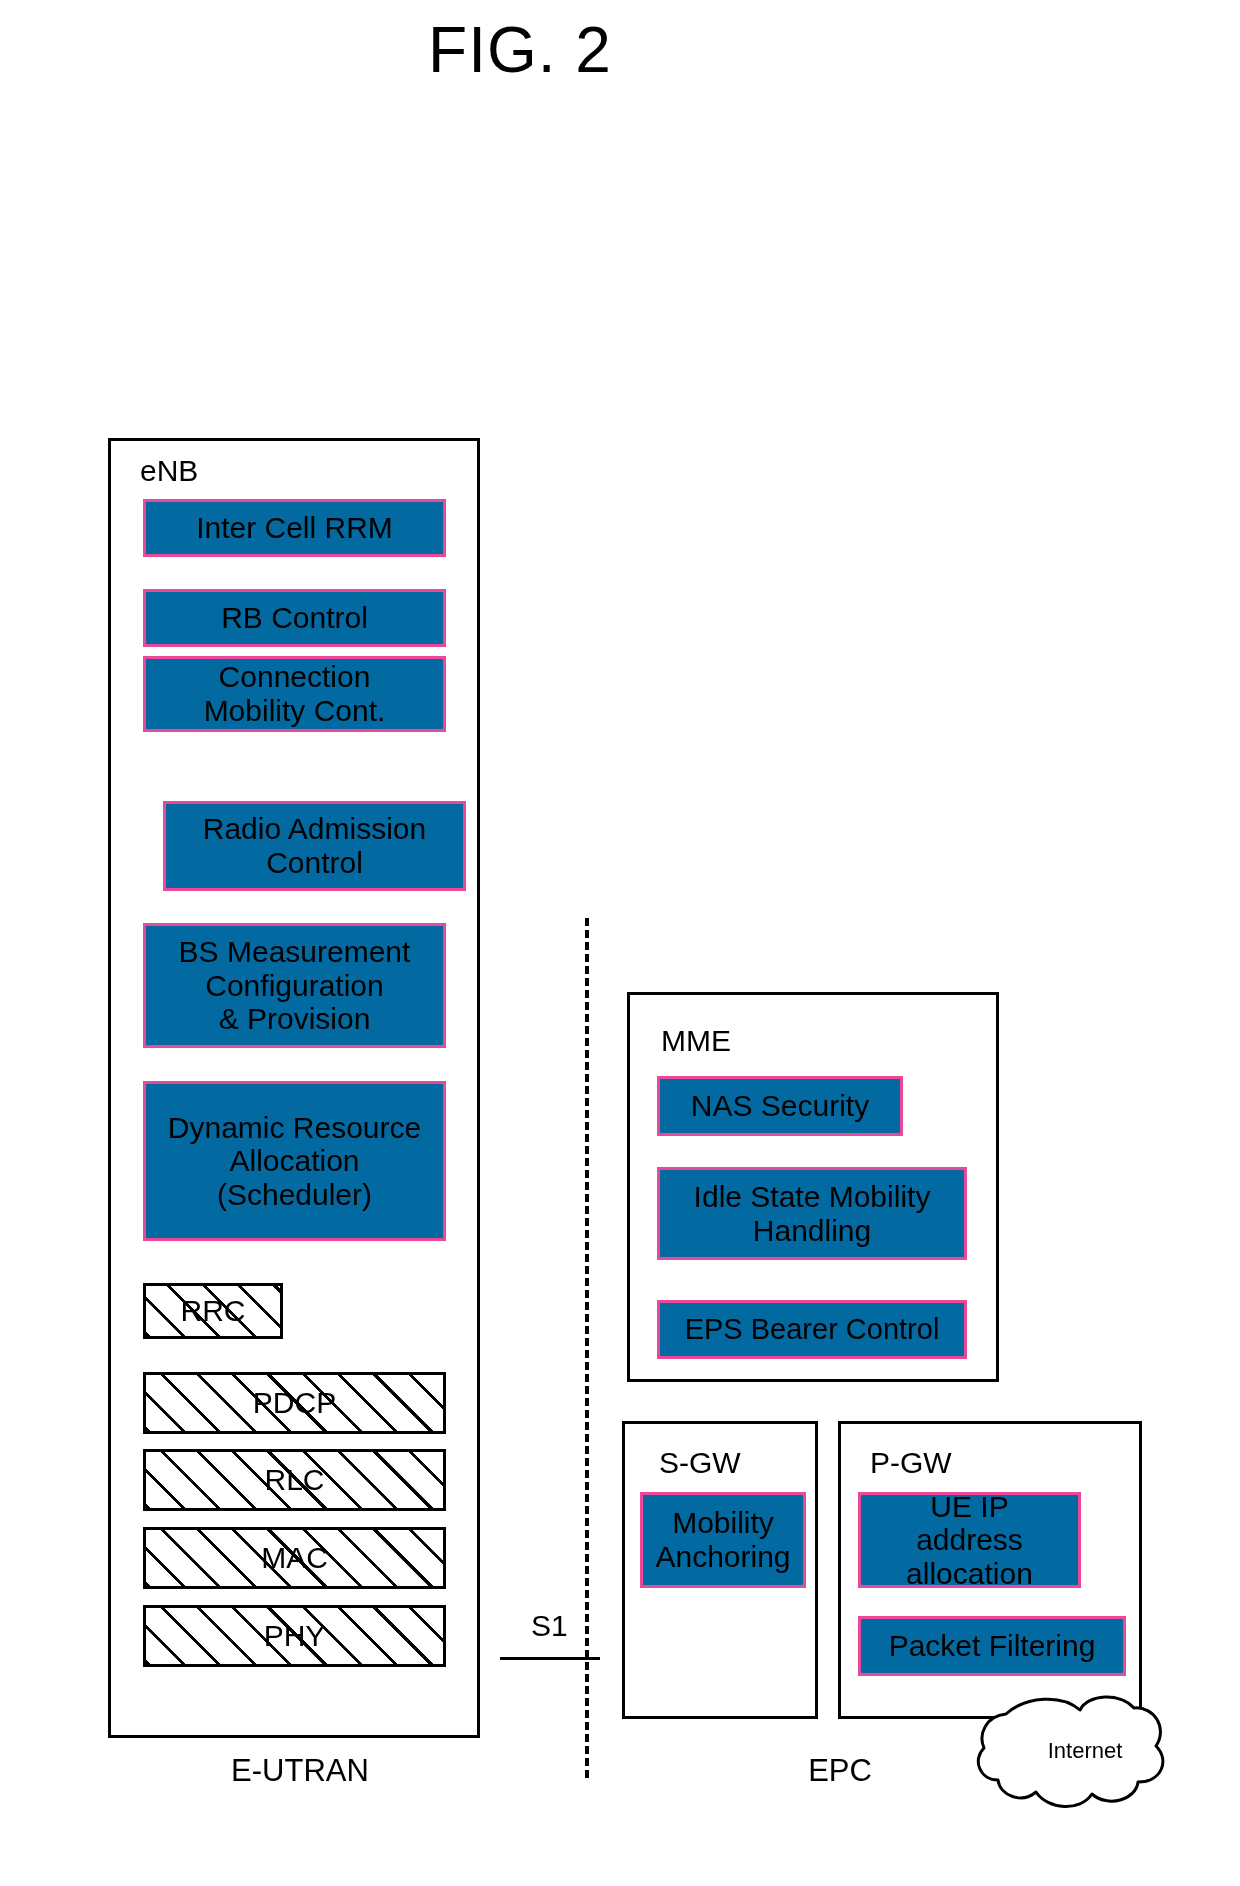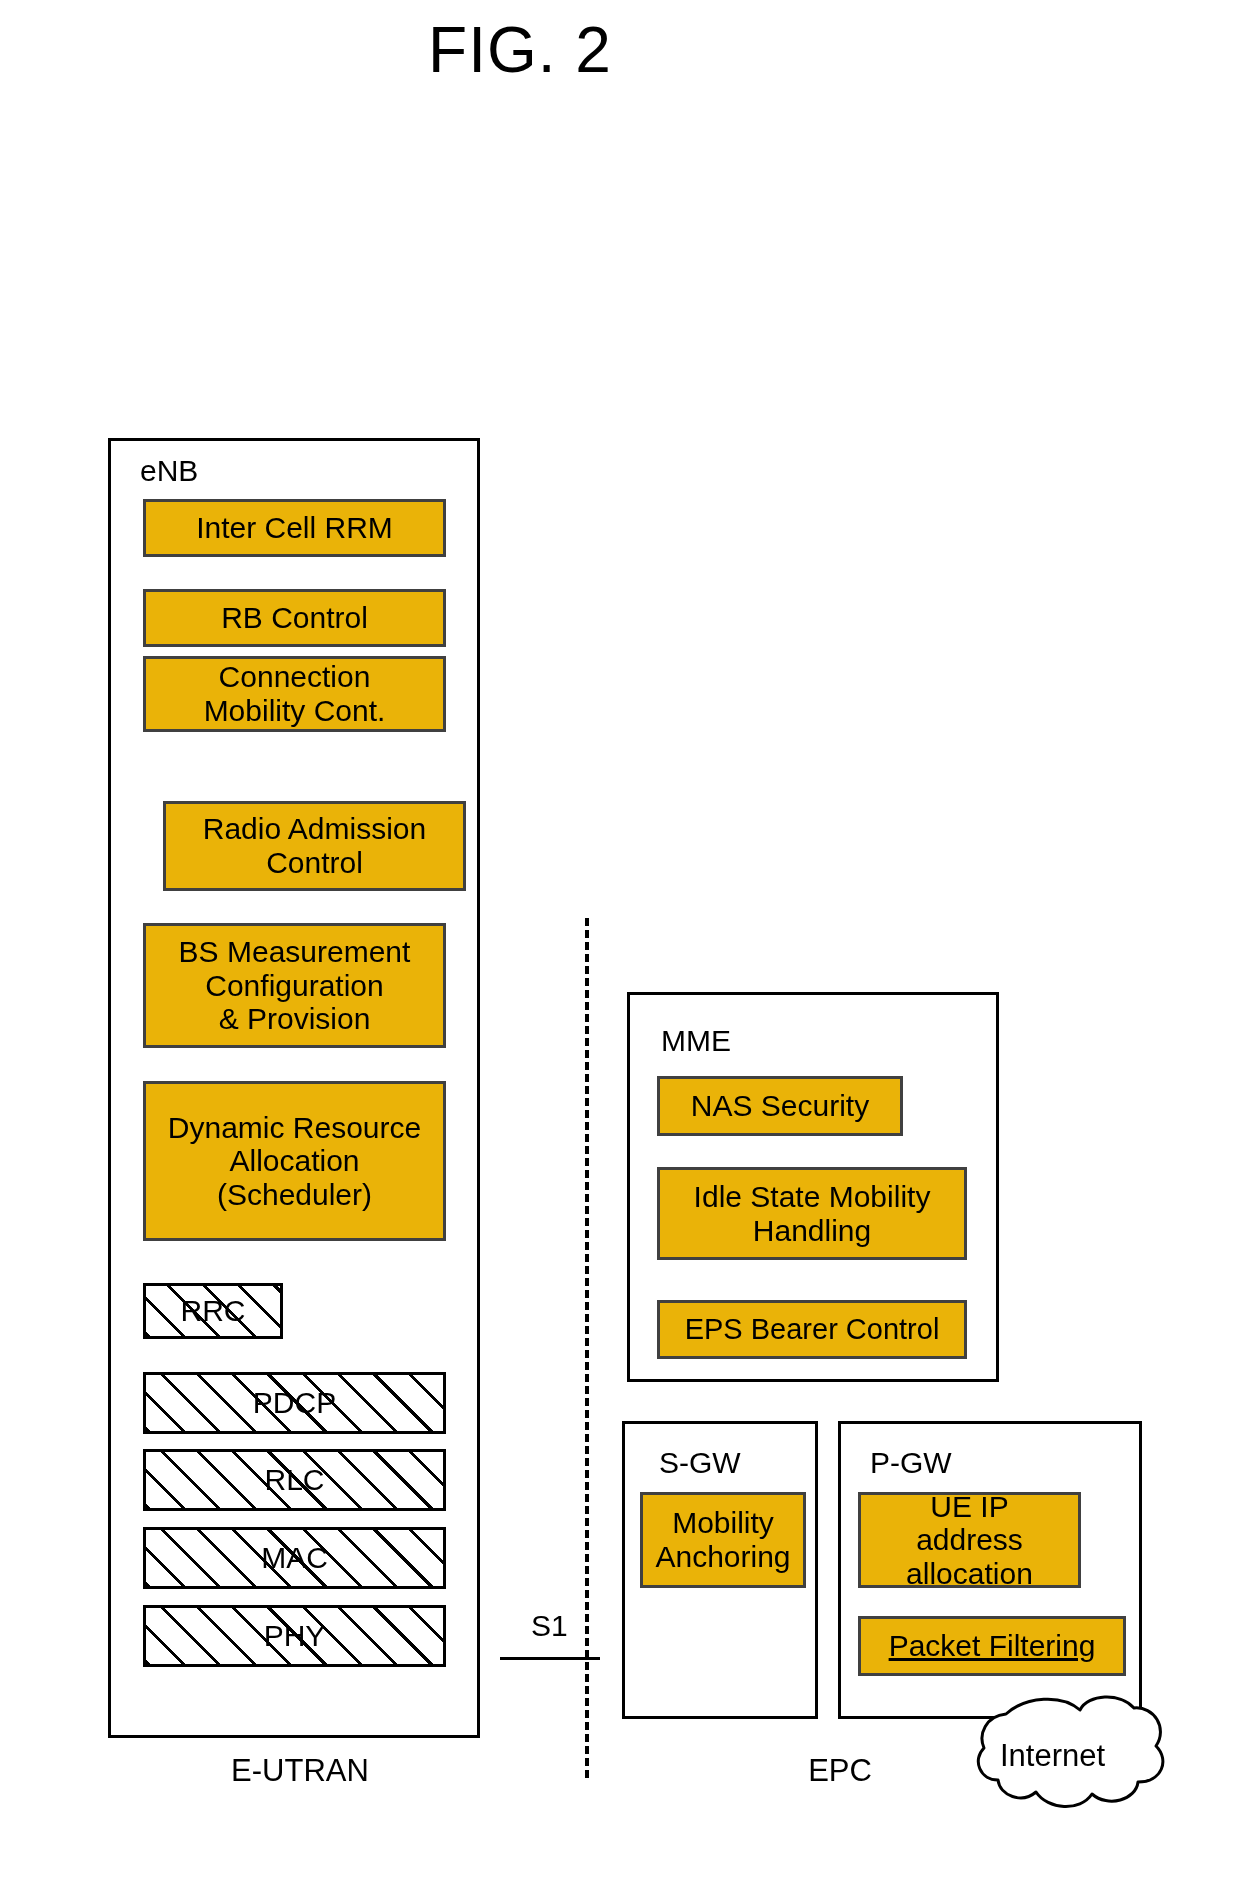--- a/index.html
+++ b/index.html
@@ -40,22 +40,22 @@
     box-sizing: border-box;
   }
   .group-label {
     position: absolute;
     font-size: 30px;
     line-height: 1;
     white-space: nowrap;
   }
   .unit {
     position: absolute;
-    border: 3px solid #404040;
-    background: #eab308;
+    border: 3px solid #ec4899;
+    background: #0369a1;
     box-sizing: border-box;
     display: flex;
     align-items: center;
     justify-content: center;
     text-align: center;
     font-size: 30px;
     line-height: 1.12;
     padding: 0 16px;
   }
   .unit.small { font-size: 29px; }
@@ -110,23 +110,24 @@
     white-space: nowrap;
     text-align: center;
   }
 
   
   .cloud-wrap {
     position: absolute;
   }
   .cloud-label {
     position: absolute;
-    font-size: 31px;
-    line-height: 1;
-    white-space: nowrap;
+    font-size: 22px;
+    line-height: 1;
+    white-space: nowrap;
+    text-align: center;
   }
 </style>
 </head>
 <body>
 
 <div id="page">
 
   <div class="fig-title">FIG. 2</div>
 
   <div class="outer-box" style="left:108px; top:438px; width:372px; height:1300px;"></div>
@@ -213,21 +214,21 @@
 
   <div class="outer-box" style="left:838px; top:1421px; width:304px; height:298px;"></div>
   <div class="group-label" style="left:870px; top:1448px;">P-GW</div>
 
   <div class="unit" style="left:858px; top:1492px; width:223px; height:96px;">
     <span style="white-space:pre-line;">UE IP address
 allocation</span>
   </div>
 
   <div class="unit" style="left:858px; top:1616px; width:268px; height:60px;">
-    <span style="white-space:pre-line;text-decoration:underline;">Packet Filtering</span>
+    <span style="white-space:pre-line;">Packet Filtering</span>
   </div>
 
   <div class="cloud-wrap" style="left:970px; top:1690px; width:230px; height:130px;">
     <svg width="230" height="130" viewBox="0 0 230 130" xmlns="http://www.w3.org/2000/svg">
       <path d="M 36 24
                C 16 26, 8 44, 14 58
                C 2 70, 10 90, 28 90
                C 30 106, 52 114, 66 102
                C 78 120, 110 122, 122 104
                C 138 118, 166 110, 168 92

